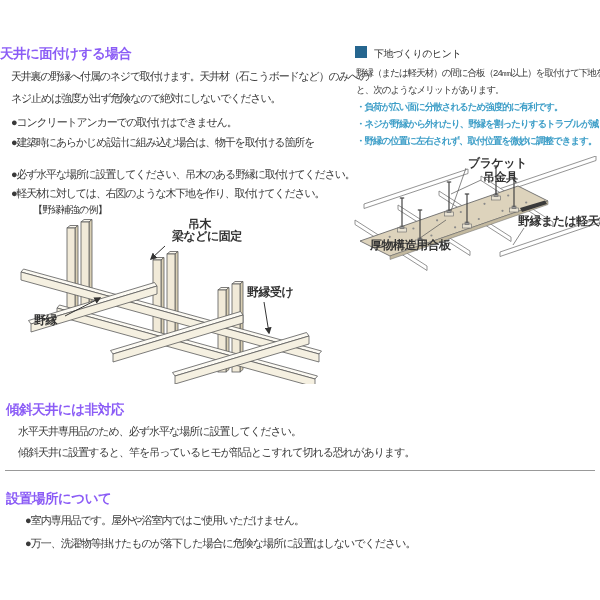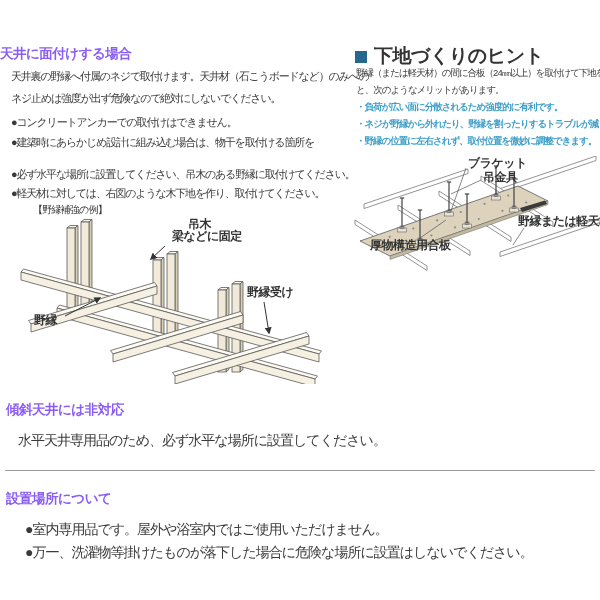--- a/index.html
+++ b/index.html
@@ -3,26 +3,26 @@
 <meta charset="utf-8">
 <style>
   html,body{margin:0;padding:0;background:#fff;}
   .page{
     position:relative;width:600px;height:600px;background:#ffffff;
     font-family:"Liberation Sans","DejaVu Sans",sans-serif;
     color:#333;overflow:hidden;
   }
   .abs{position:absolute;white-space:nowrap;}
   .h-teal{font-size:13.5px;font-weight:bold;color:#8b5cf6;letter-spacing:-0.5px;}
-  .h-dark{font-size:19px;font-weight:bold;color:#333;letter-spacing:-0.5px;}
+  .h-dark{font-size:10px;font-weight:normal;color:#333;letter-spacing:-0.5px;}
   .sq{display:inline-block;width:12px;height:12px;background:#26668f;margin-right:7px;vertical-align:-1px;}
   .t-l{font-size:11px;letter-spacing:-1.2px;color:#3a3a3a;}
   .t-r{font-size:9.5px;letter-spacing:-1px;color:#3a3a3a;}
   .t-r.blue{color:#3f9fc8;font-weight:bold;}
-  .t-b{font-size:14px;letter-spacing:-1px;color:#3a3a3a;margin-top:8px;}
+  .t-b{font-size:11px;letter-spacing:-1px;color:#3a3a3a;}
   .dlabel{font-size:12px;letter-spacing:-0.5px;color:#333;line-height:11px;font-weight:bold;}
   .caption{font-size:10px;letter-spacing:-0.8px;color:#333;}
   .divider{position:absolute;left:5px;width:590px;height:0;border-top:1.5px solid #999;}
   svg{display:block;}
 </style>
 </head>
 <body>
 
 <div class="page">
 
@@ -188,20 +188,21 @@
       </g>
     </svg>
     <div class="abs dlabel" style="left:118px;top:2px">ブラケット</div>
     <div class="abs dlabel" style="left:133px;top:16px">吊金具</div>
     <div class="abs dlabel" style="left:168px;top:60px">野縁または軽天材</div>
     <div class="abs dlabel" style="left:20px;top:84px">厚物構造用合板</div>
   </div>
 
   <div class="abs h-teal" style="left:6px;top:401px">傾斜天井には非対応</div>
   <div class="abs t-b" style="left:18px;top:424px">水平天井専用品のため、必ず水平な場所に設置してください。</div>
+  <div class="abs t-b" style="left:18px;top:445px">傾斜天井に設置すると、竿を吊っているヒモが部品とこすれて切れる恐れがあります。</div>
 
   <div class="divider" style="top:470px"></div>
 
   <div class="abs h-teal" style="left:6px;top:490px">設置場所について</div>
   <div class="abs t-b" style="left:25px;top:513px">●室内専用品です。屋外や浴室内ではご使用いただけません。</div>
   <div class="abs t-b" style="left:25px;top:536px">●万一、洗濯物等掛けたものが落下した場合に危険な場所に設置はしないでください。</div>
 
 </div>
 
 </body></html>

